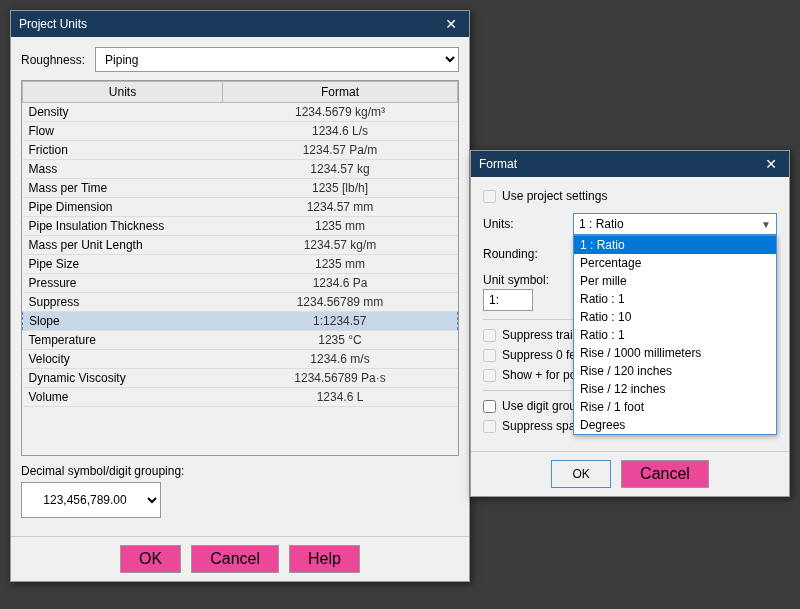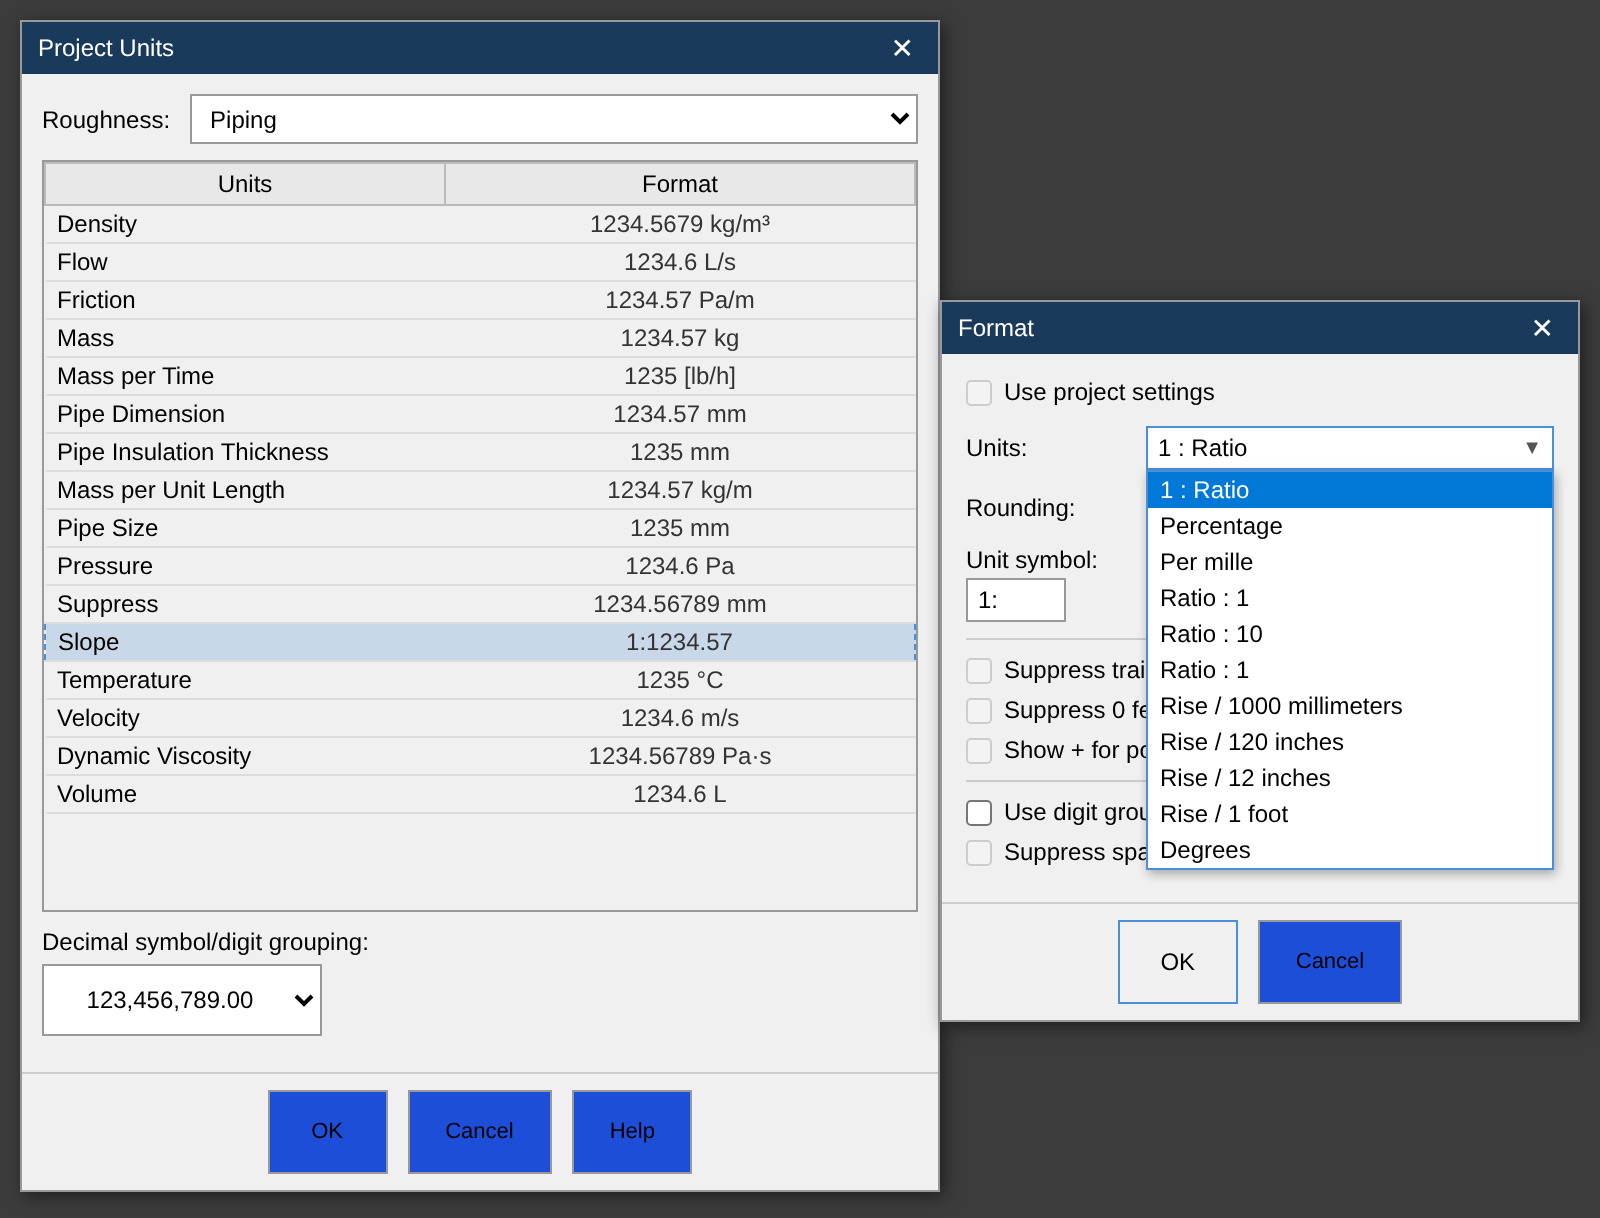--- a/index.html
+++ b/index.html
@@ -126,24 +126,24 @@
     
     .dialog-footer {
       display: flex;
       justify-content: center;
       gap: 10px;
       padding: 8px 10px;
       border-top: 1px solid #ccc;
     }
 
     .btn {
-      padding: 14px 18px;
-      border: 1px solid #999;
-      background: #1d4ed8;
-      font-size: 11px;
+      padding: 4px 18px;
+      border: 1px solid #999;
+      background: #ec4899;
+      font-size: 16px;
       cursor: pointer;
       min-width: 60px;
     }
 
     
     .format-dialog {
       position: absolute;
       top: 150px;
       left: 470px;
       width: 320px;

